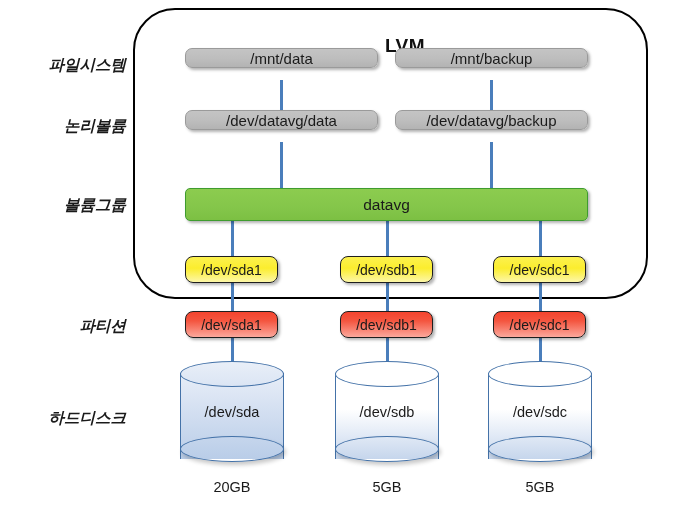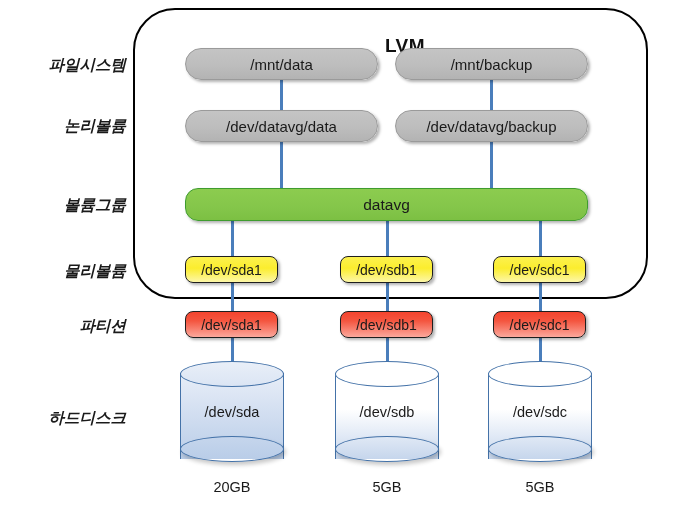--- a/index.html
+++ b/index.html
@@ -56,32 +56,32 @@
     box-sizing:border-box;
     display:flex;
     align-items:center;
     justify-content:center;
     font-size:14.5px;
     color:#1a1a1a;
     white-space:nowrap;
   }
 
   .gray-node{
-    height:32px;
+    height:20px;
     border:1px solid #9a9a9a;
-    border-radius:16px;
+    border-radius:7px;
     background:linear-gradient(180deg,#c4c4c4 0%,#bdbdbd 55%,#b3b3b3 100%);
     box-shadow:2px 2px 3px rgba(0,0,0,.30);
     font-size:15px;
   }
 
   .vg-node{
     height:33px;
     border:1.6px solid #3f9c2f;
-    border-radius:13px;
+    border-radius:5px;
     background:linear-gradient(180deg,#8ccc4f 0%,#84c64a 60%,#7cc043 100%);
     box-shadow:2px 2px 3px rgba(0,0,0,.30);
     font-size:15.5px;
   }
 
   .pv-node{
     height:27px;
     border:1.6px solid #1e1e1e;
     border-radius:8px;
     background:linear-gradient(180deg,#fcf14f 0%,#fbed2e 45%,#fdf7a8 100%);
@@ -150,21 +150,20 @@
 <body>
 
 <div id="stage">
 
   <div class="lvm-box"></div>
   <div class="lvm-title">LVM</div>
 
   <div class="row-label" style="top:55px">파일시스템</div>
   <div class="row-label" style="top:195px">볼륨그룹</div>
   <div class="row-label" style="top:116px">논리볼륨</div>
-  <div class="row-label" style="top:261px">물리볼륨</div>
   <div class="row-label" style="top:408px">하드디스크</div>
   <div class="row-label" style="top:316px">파티션</div>
 
   <div class="conn" style="left:280px;top:80px;height:30px"></div>
   <div class="conn" style="left:490px;top:80px;height:30px"></div>
 
   <div class="conn" style="left:280px;top:142px;height:47px"></div>
   <div class="conn" style="left:490px;top:142px;height:47px"></div>
 
   <div class="conn" style="left:231px;top:220px;height:37px"></div>

